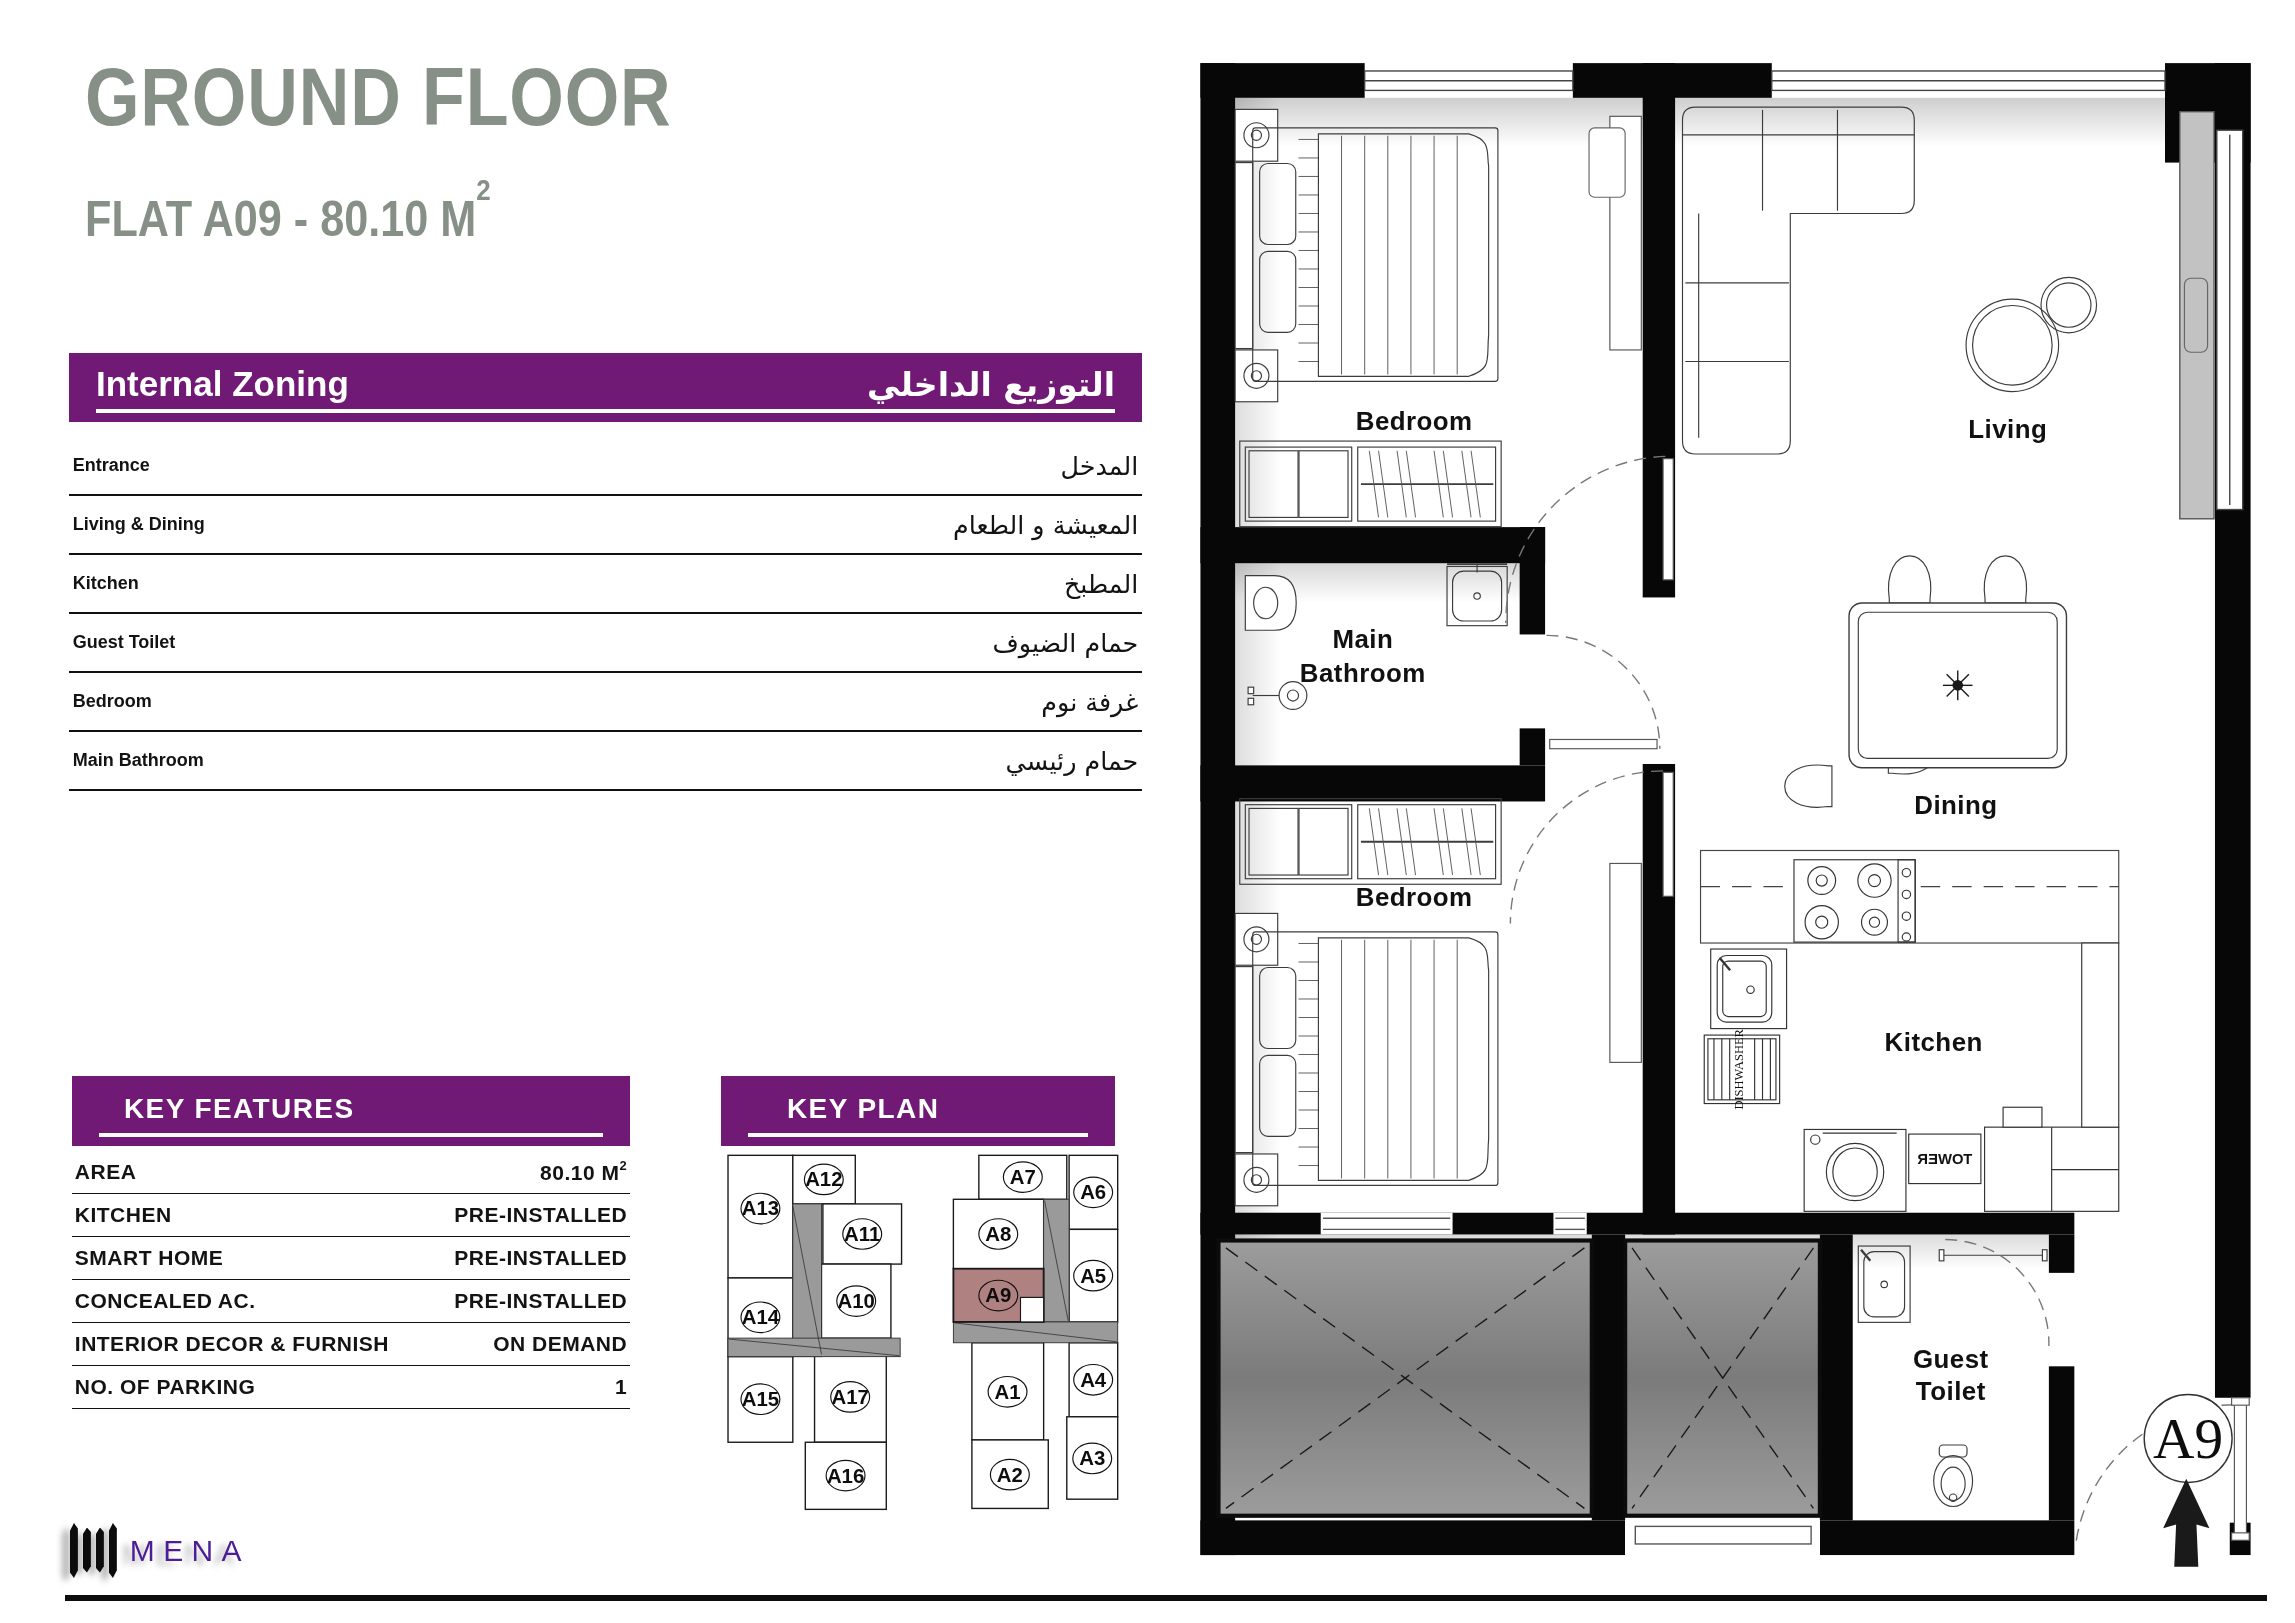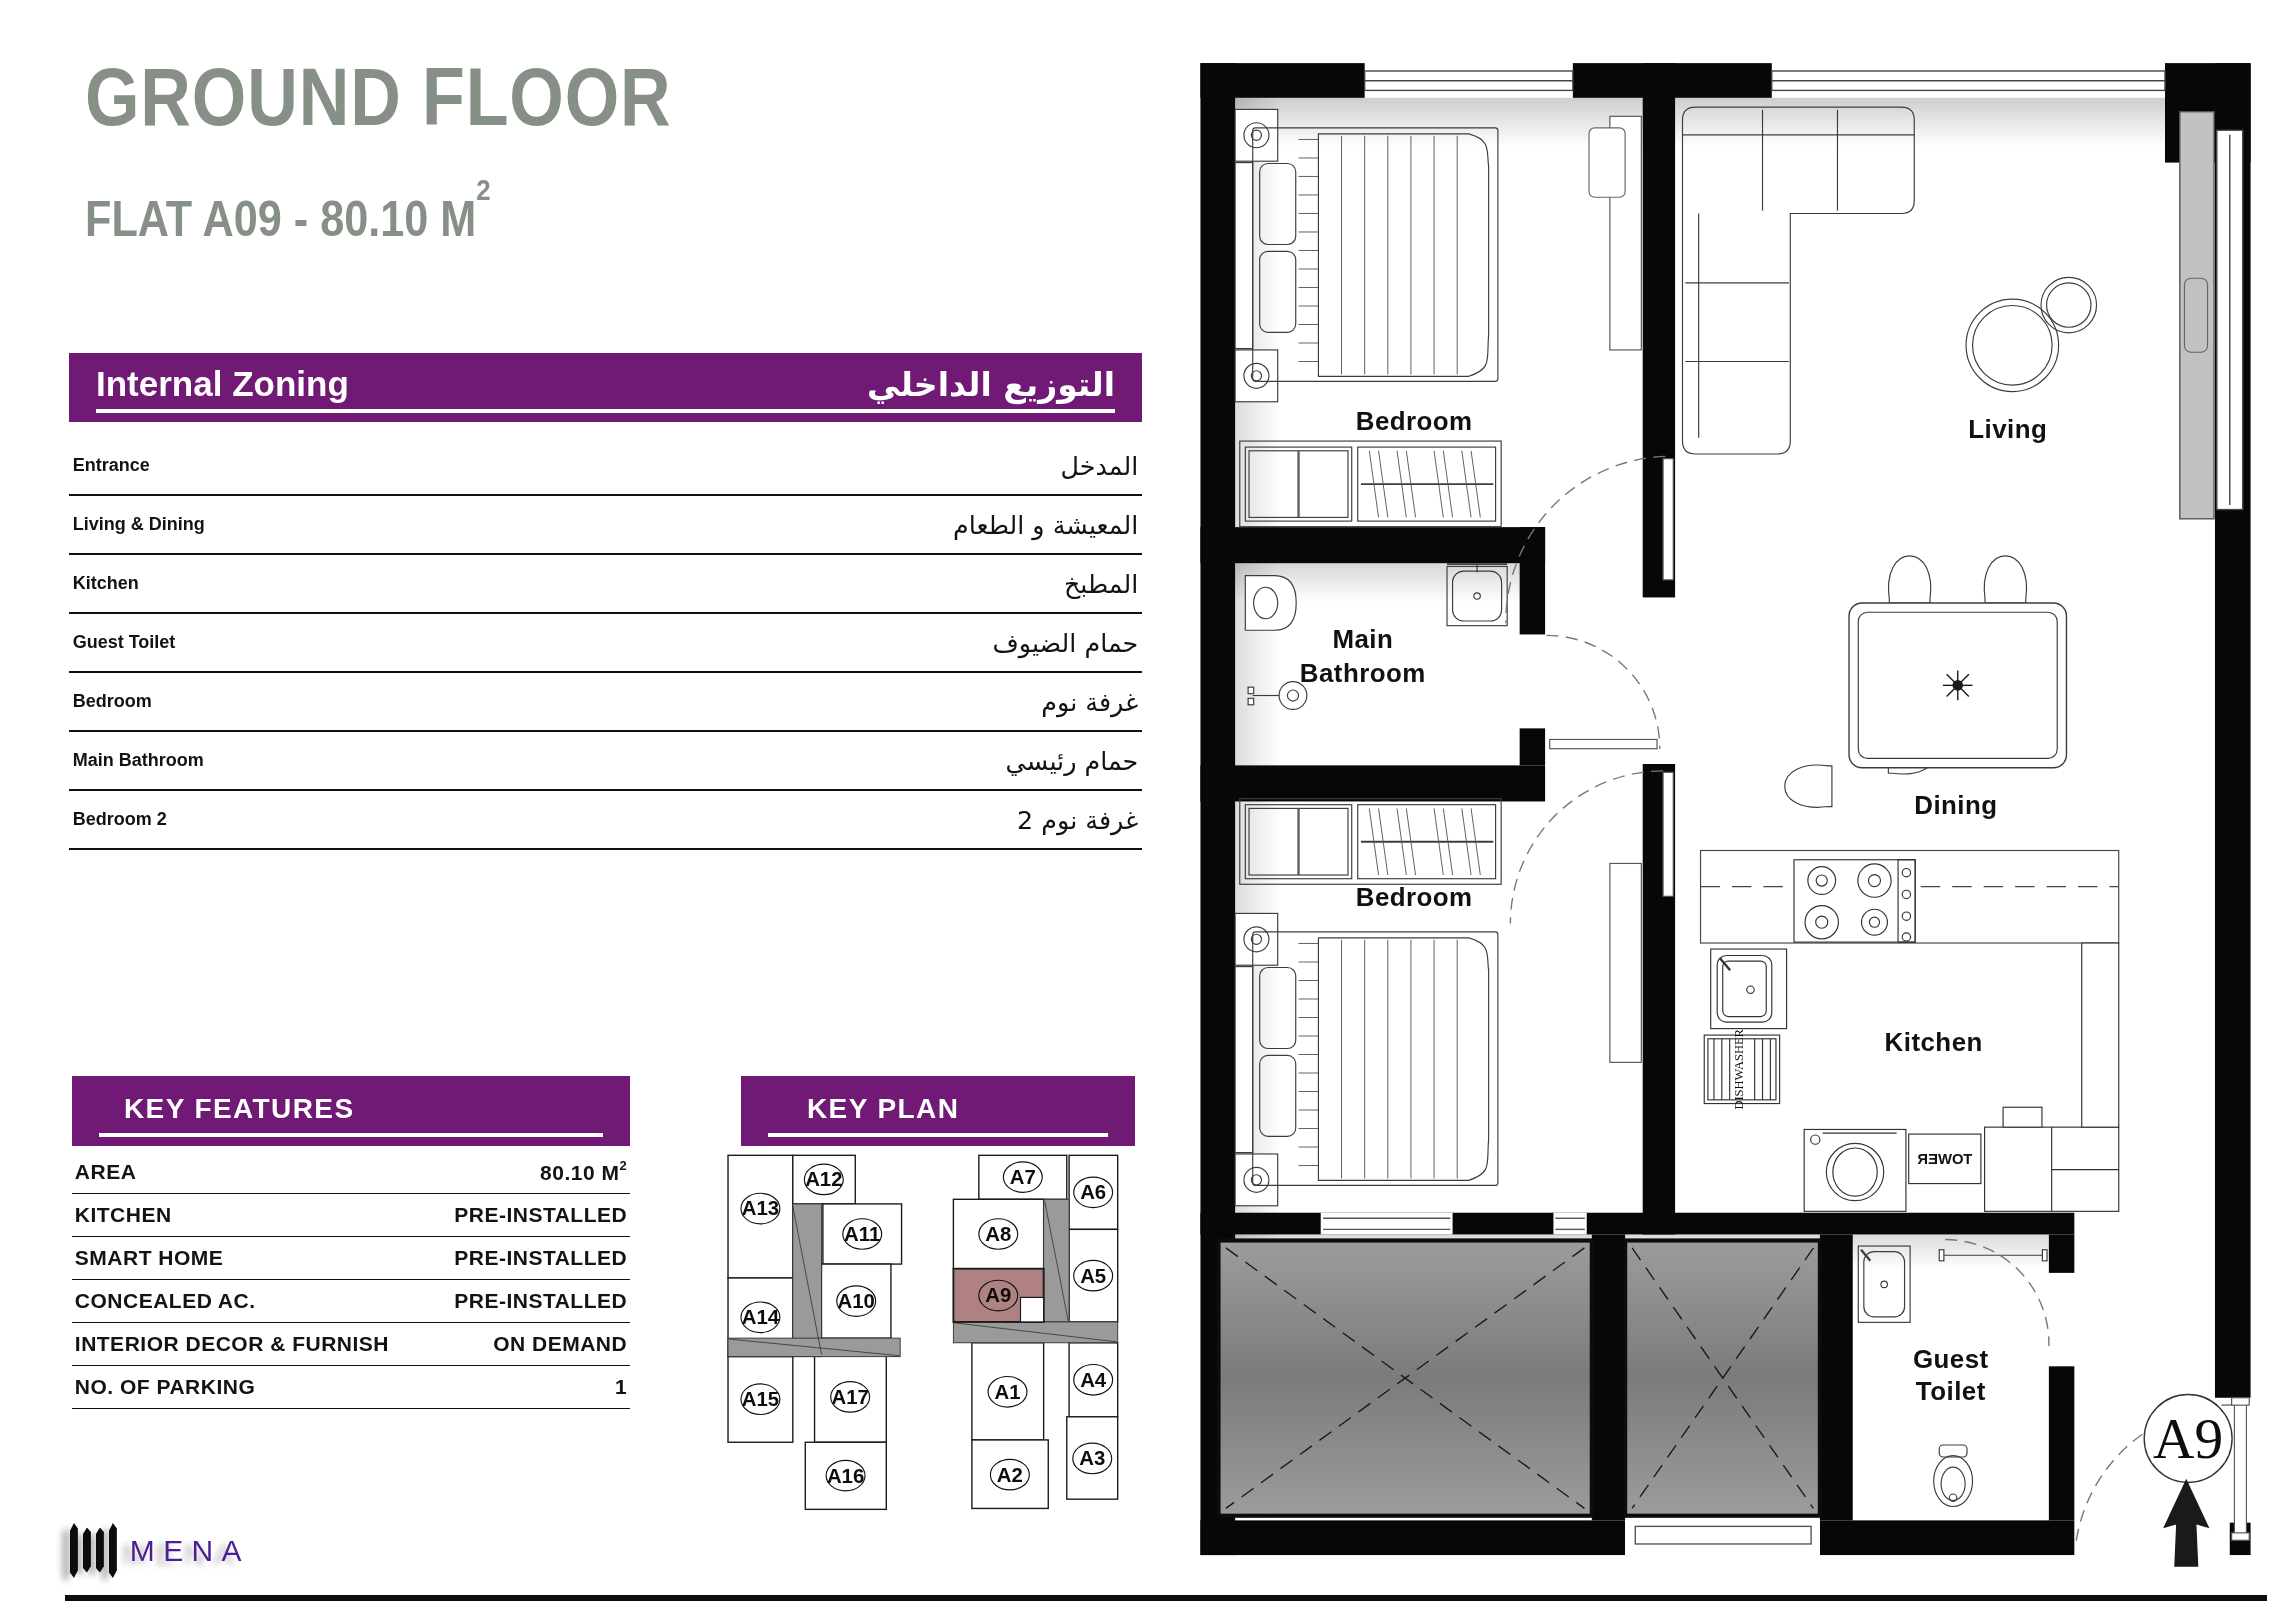--- a/index.html
+++ b/index.html
@@ -29,21 +29,21 @@
   
   .kf-bar { left:72px; top:1076px; width:558px; height:70px; display:flex; align-items:center; padding:0 0 4.6px 52px; }
   .kf-bar .label { font-size:28px; font-weight:700; letter-spacing:1.4px; }
   .kf-table { position:absolute; left:72px; top:1151px; width:558px; }
   .kfrow { height:43px; display:flex; align-items:center; justify-content:space-between; border-bottom:1.9px solid #101010; padding:0 2.8px; }
   .kfrow .lab { font-size:21px; font-weight:700; color:#131313; letter-spacing:0.5px; }
   .kfrow .val { font-size:21px; font-weight:700; color:#131313; letter-spacing:0.5px; }
   .kfrow .val sup { font-size:13px; vertical-align:10.2px; }
 
   
-  .kp-bar { left:721px; top:1076px; width:394px; height:70px; display:flex; align-items:center; padding:0 0 4.6px 66px;margin-left:20px; }
+  .kp-bar { left:721px; top:1076px; width:394px; height:70px; display:flex; align-items:center; padding:0 0 4.6px 66px; }
   .kp-bar .label { font-size:28px; font-weight:700; letter-spacing:1.4px; }
   .kp-svg { position:absolute; left:722px; top:1153px; }
 
   
   .plan-svg { position:absolute; left:1175px; top:18.5px; }
   svg text { font-family:"Liberation Sans",sans-serif; }
   .room-label { font-size:56px; font-weight:600; fill:#111; letter-spacing:1px; }
   .serif { font-family:"Liberation Serif",serif; }
 
   
@@ -87,24 +87,20 @@
         <span class="en">Guest Toilet</span>
         <span class="ar">حمام الضيوف</span>
       </div>
     <div class="zrow">
         <span class="en">Bedroom</span>
         <span class="ar">غرفة نوم</span>
       </div>
     <div class="zrow">
         <span class="en">Main Bathroom</span>
         <span class="ar">حمام رئيسي</span>
-      </div>
-    <div class="zrow">
-        <span class="en">Bedroom 2</span>
-        <span class="ar">غرفة نوم 2</span>
       </div>
   </div>
 
   <div class="bar kf-bar">
     <span class="label">KEY FEATURES</span>
     <span class="underline"></span>
   </div>
   <div class="kf-table">
     <div class="kfrow">
         <span class="lab">AREA</span>

